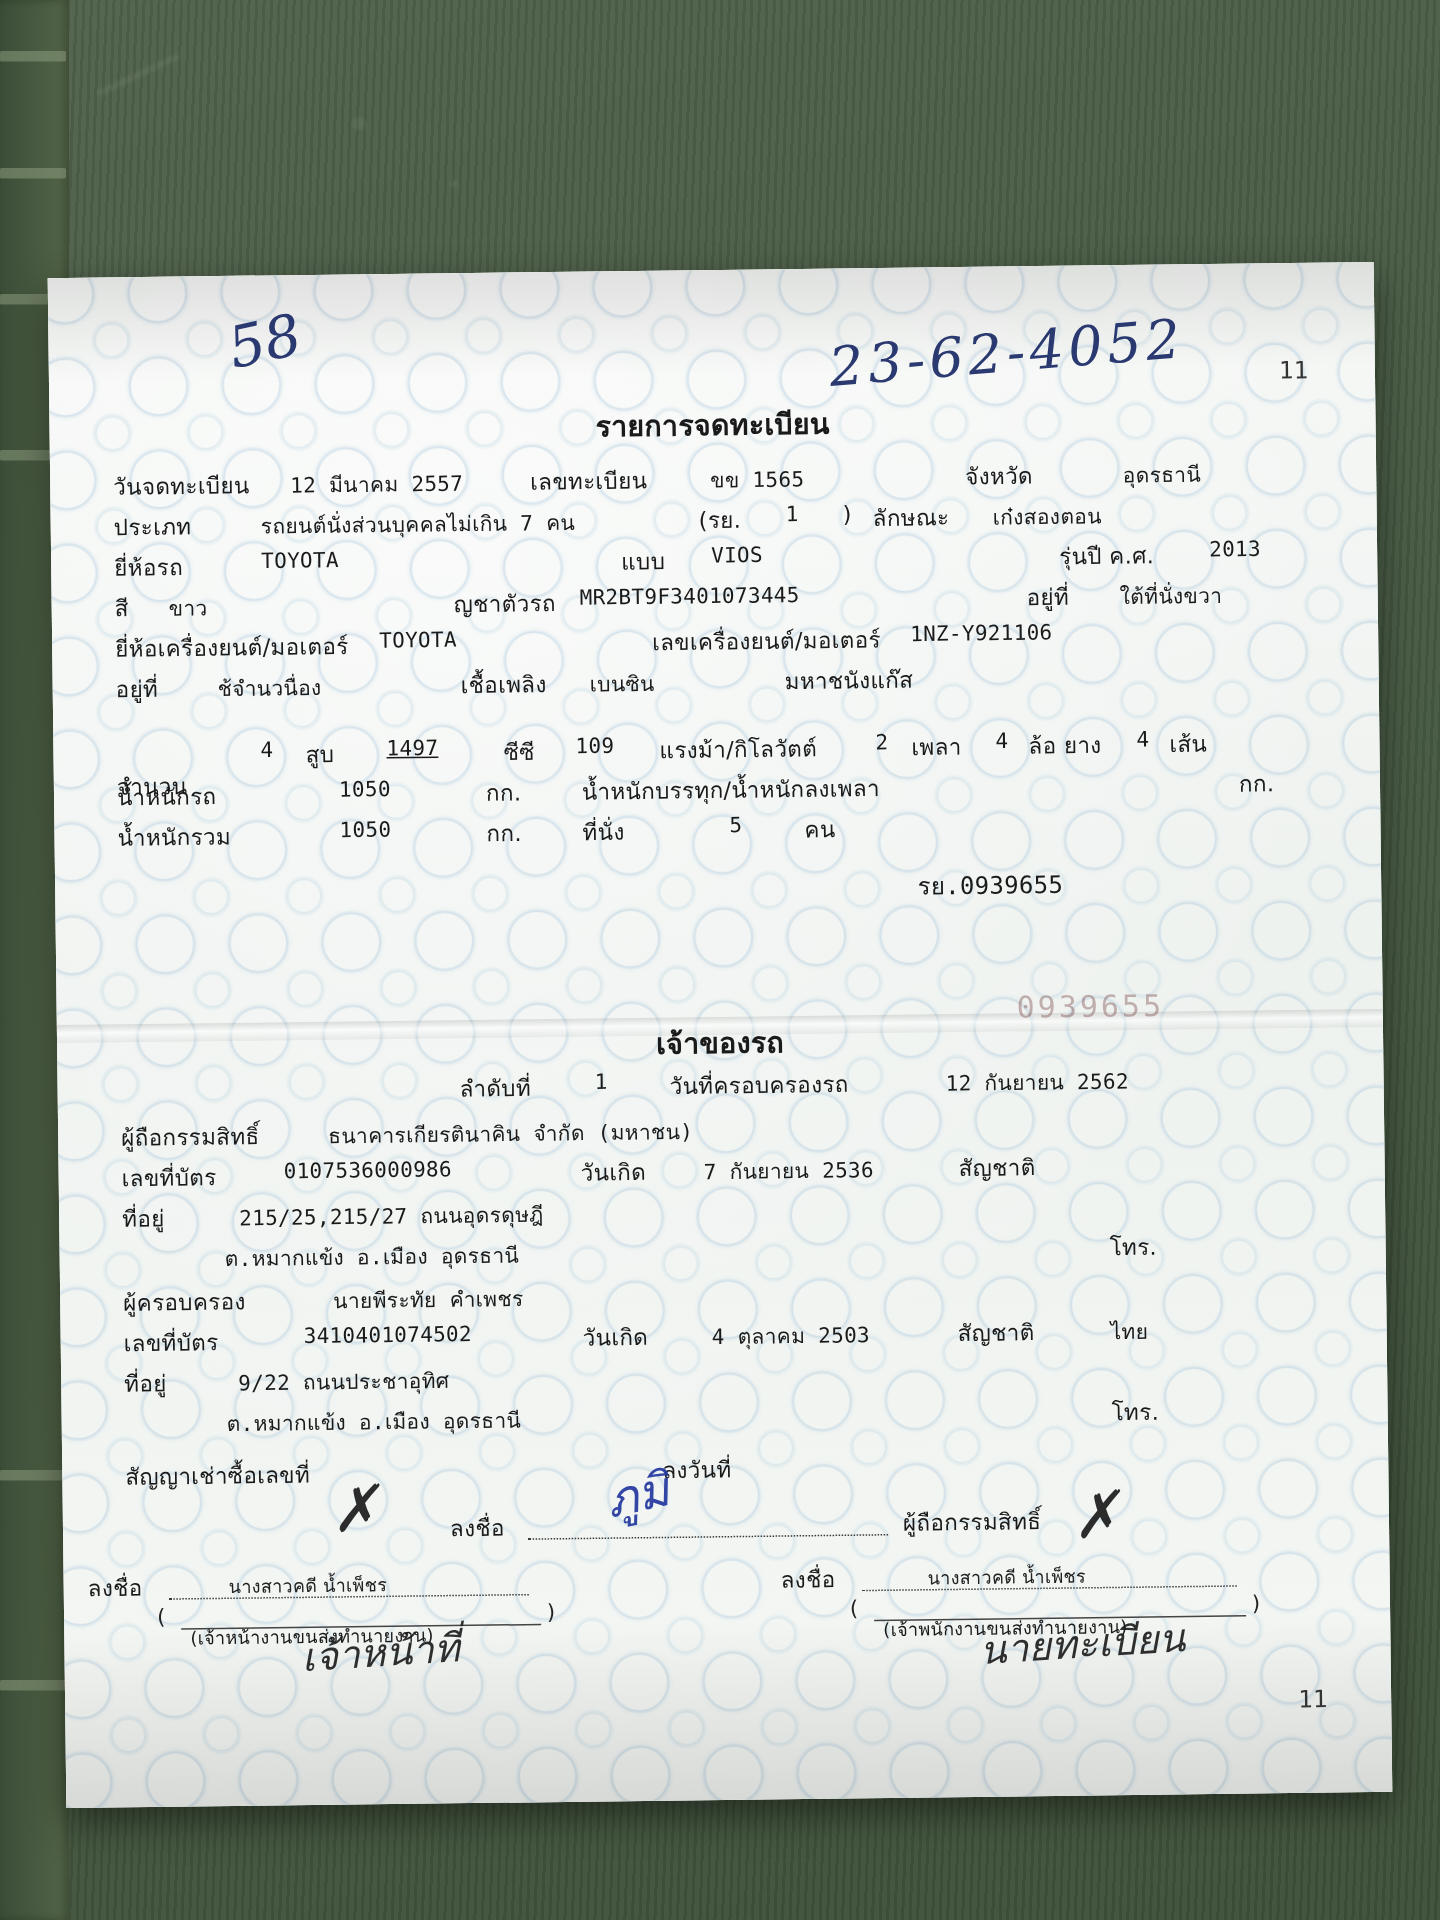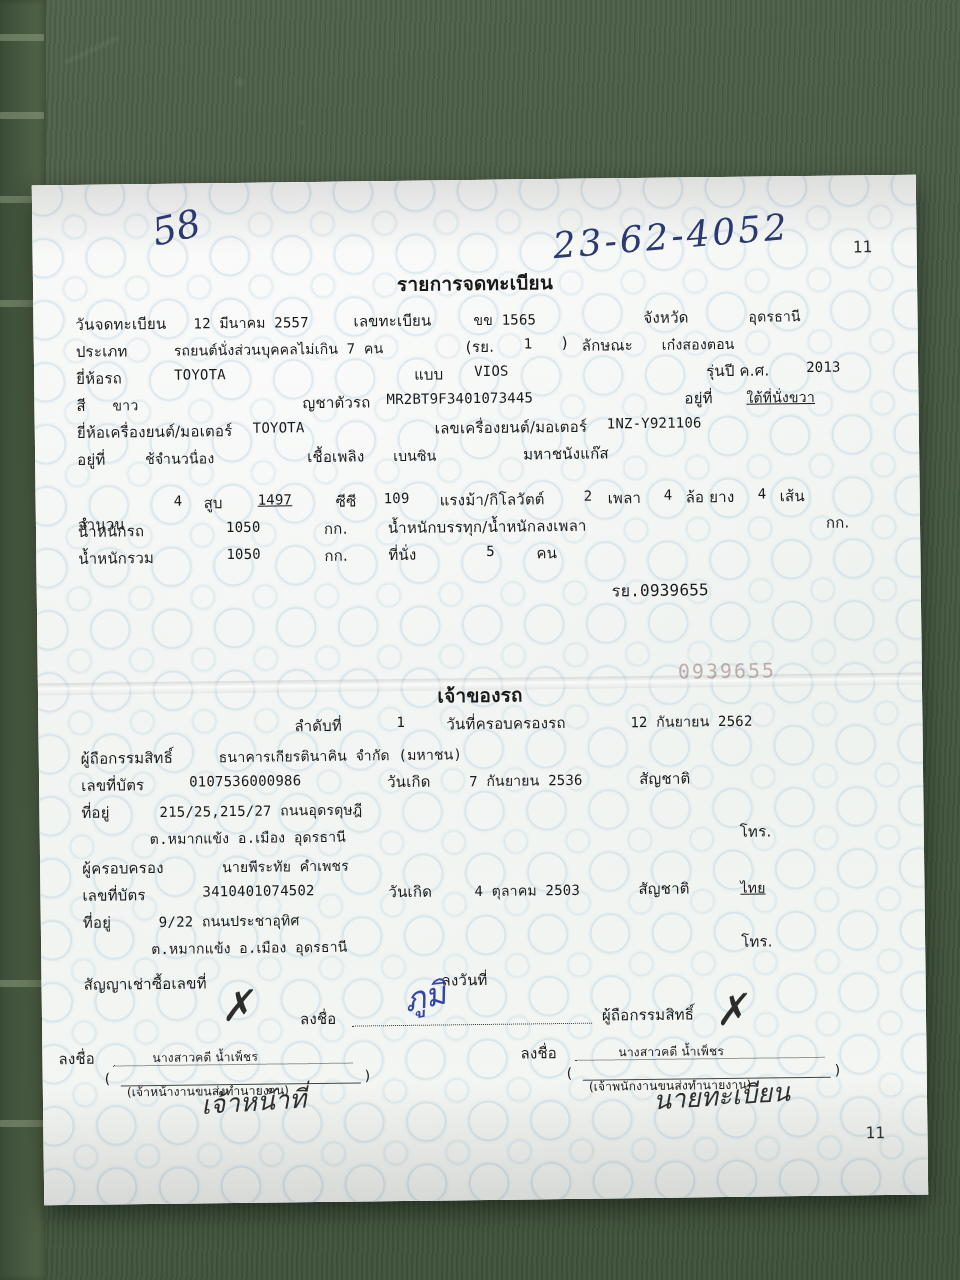--- a/index.html
+++ b/index.html
@@ -159,21 +159,21 @@
       <div class="t" style="left:380px;top:182px;">แบบ</div>
       <div class="t mono" style="left:440px;top:183px;">VIOS</div>
       <div class="t" style="left:672px;top:182px;">รุ่นปี ค.ศ.</div>
       <div class="t mono" style="left:772px;top:183px;">2013</div>
 
       <div class="t" style="left:42px;top:209px;">สี</div>
       <div class="t mono" style="left:78px;top:210px;">ขาว</div>
       <div class="t" style="left:268px;top:209px;">ญชาตัวรถ</div>
       <div class="t mono" style="left:352px;top:210px;">MR2BT9F3401073445</div>
       <div class="t" style="left:650px;top:209px;">อยู่ที่</div>
-      <div class="t mono" style="left:712px;top:210px;text-decoration:underline;">ใต้ที่นั่งขวา</div>
+      <div class="t mono" style="left:712px;top:210px;">ใต้ที่นั่งขวา</div>
 
       <div class="t" style="left:42px;top:236px;">ยี่ห้อเครื่องยนต์/มอเตอร์</div>
       <div class="t mono" style="left:218px;top:237px;">TOYOTA</div>
       <div class="t" style="left:400px;top:236px;">เลขเครื่องยนต์/มอเตอร์</div>
       <div class="t mono" style="left:572px;top:237px;">1NZ-Y921106</div>
 
       <div class="t" style="left:42px;top:263px;">อยู่ที่</div>
       <div class="t mono" style="left:110px;top:264px;">ช้จำนวนื่อง</div>
       <div class="t" style="left:272px;top:263px;">เชื้อเพลิง</div>
       <div class="t mono" style="left:358px;top:264px;">เบนซิน</div>
@@ -206,21 +206,21 @@
       <div class="t" style="left:288px;top:362px;">กก.</div>
       <div class="t" style="left:352px;top:362px;">ที่นั่ง</div>
       <div class="t mono" style="left:450px;top:363px;">5</div>
       <div class="t" style="left:500px;top:362px;">คน</div>
 
       <div class="t mono" style="left:575px;top:400px;font-size:16px;">รย.0939655</div>
       <div class="stamp-faint" style="left:640px;top:482px;color:#6a2f2f;opacity:.35;letter-spacing:2px;">0939655</div>
 
       <div class="t title" style="top:500px;">เจ้าของรถ</div>
 
-      <div class="t" style="left:256px;top:532px;">ลำดับที่</div>
+      <div class="t" style="left:268px;top:532px;">ลำดับที่</div>
       <div class="t mono" style="left:358px;top:533px;">1</div>
       <div class="t" style="left:408px;top:532px;">วันที่ครอบครองรถ</div>
       <div class="t mono" style="left:592px;top:533px;">12 กันยายน 2562</div>
 
       <div class="t" style="left:42px;top:562px;">ผู้ถือกรรมสิทธิ์</div>
       <div class="t mono" style="left:180px;top:563px;">ธนาคารเกียรตินาคิน จำกัด  (มหาชน)</div>
 
       <div class="t" style="left:42px;top:589px;">เลขที่บัตร</div>
       <div class="t mono" style="left:150px;top:590px;">0107536000986</div>
       <div class="t" style="left:348px;top:589px;">วันเกิด</div>
@@ -234,21 +234,21 @@
       <div class="t" style="left:700px;top:643px;">โทร.</div>
 
       <div class="t" style="left:42px;top:672px;">ผู้ครอบครอง</div>
       <div class="t mono" style="left:182px;top:673px;">นายพีระทัย  คำเพชร</div>
 
       <div class="t" style="left:42px;top:699px;">เลขที่บัตร</div>
       <div class="t mono" style="left:162px;top:700px;">3410401074502</div>
       <div class="t" style="left:348px;top:699px;">วันเกิด</div>
       <div class="t mono" style="left:434px;top:700px;">4 ตุลาคม 2503</div>
       <div class="t" style="left:598px;top:699px;">สัญชาติ</div>
-      <div class="t mono" style="left:700px;top:700px;text-decoration:underline;">ไทย</div>
+      <div class="t mono" style="left:700px;top:700px;">ไทย</div>
 
       <div class="t" style="left:42px;top:726px;">ที่อยู่</div>
       <div class="t mono" style="left:118px;top:727px;">9/22 ถนนประชาอุทิศ</div>
       <div class="t mono" style="left:110px;top:754px;">ต.หมากแข้ง อ.เมือง อุดรธานี</div>
       <div class="t" style="left:700px;top:753px;">โทร.</div>
 
       <div class="t" style="left:42px;top:788px;">สัญญาเช่าซื้อเลขที่</div>
       <div class="t mono" style="left:220px;top:789px;"></div>
       <div class="t" style="left:400px;top:788px;">ลงวันที่</div>
       <div class="t mono" style="left:480px;top:789px;"></div>

